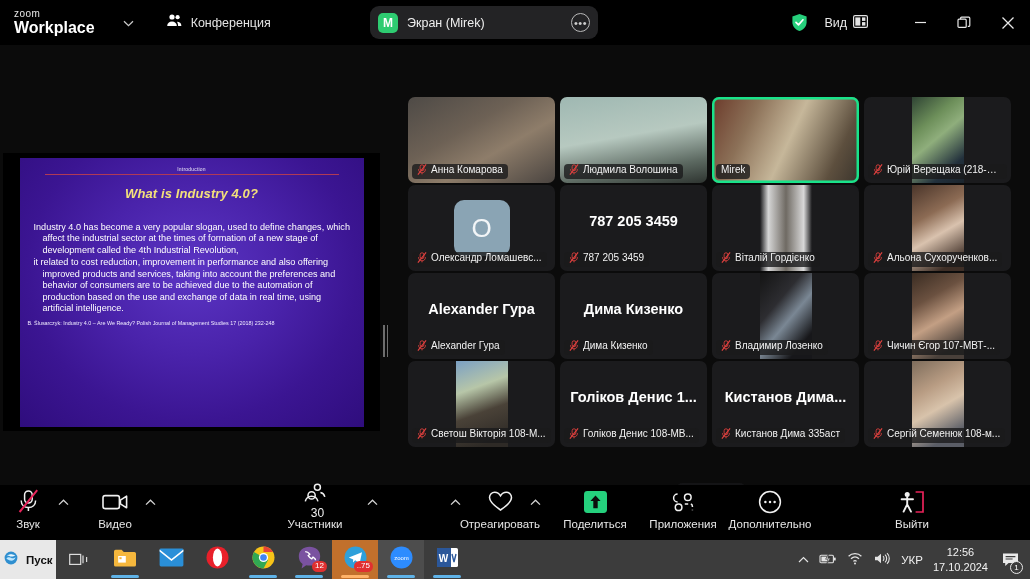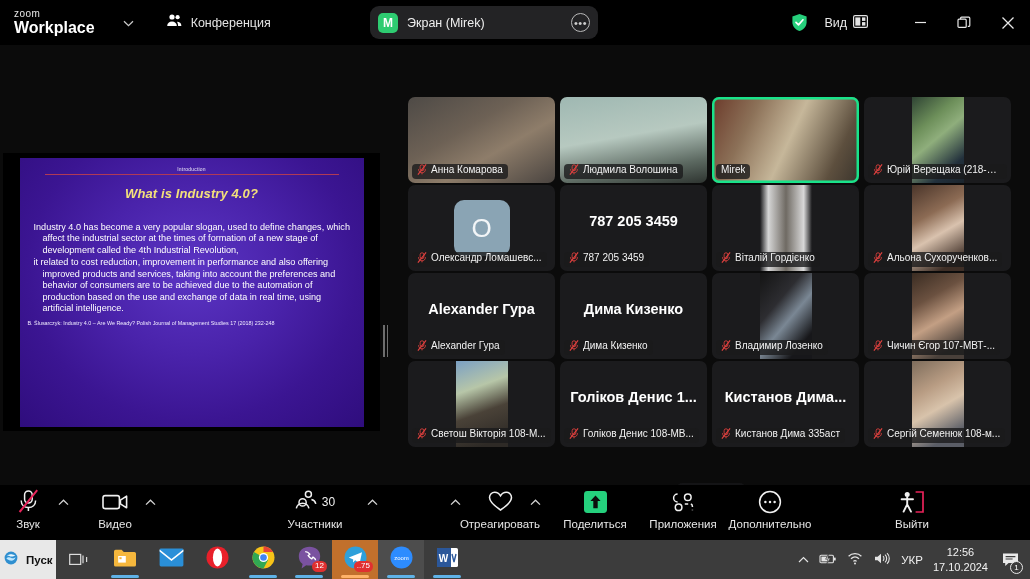--- a/index.html
+++ b/index.html
@@ -487,21 +487,21 @@
             <rect x="1" y="2.6" width="16.4" height="13" rx="2.2" fill="none" stroke="#f0f0f0" stroke-width="1.6"></rect>
             <path d="M18.4 7.2 L24.6 3.2 V14.8 L18.4 10.8 Z" fill="none" stroke="#f0f0f0" stroke-width="1.6" stroke-linejoin="round"></path>
           </svg>
         </div>
         <div class="cap">Видео</div>
       </div>
       <div class="caret-up" style="left: 367px;"><svg width="11" height="7" viewBox="0 0 11 7">
           <path d="M1 5.6 L5.5 1.2 L10 5.6" fill="none" stroke="#d4d4d4" stroke-width="1.3"></path>
         </svg></div>
       <div class="tb-item" style="left: 283px; width: 64px;">
-        <div class="ico" style="">
+        <div class="ico" style="flex-direction:column">
           <span><svg width="22" height="19" viewBox="0 0 22 19">
               <circle cx="13.4" cy="4.3" r="3" fill="none" stroke="#f0f0f0" stroke-width="1.5"></circle>
               <circle cx="7.6" cy="12.4" r="3.6" fill="none" stroke="#f0f0f0" stroke-width="1.5"></circle>
               <path d="M1.3 18.4 a6.4 6.4 0 0 1 12.6 0" fill="none" stroke="#f0f0f0" stroke-width="1.5"></path>
               <path d="M16.4 9.6 a5.5 5.5 0 0 1 4.4 4.2" fill="none" stroke="#f0f0f0" stroke-width="1.5"></path>
             </svg></span>
           <span class="pcount">30</span>
         </div>
         <div class="cap">Участники</div>
       </div>

